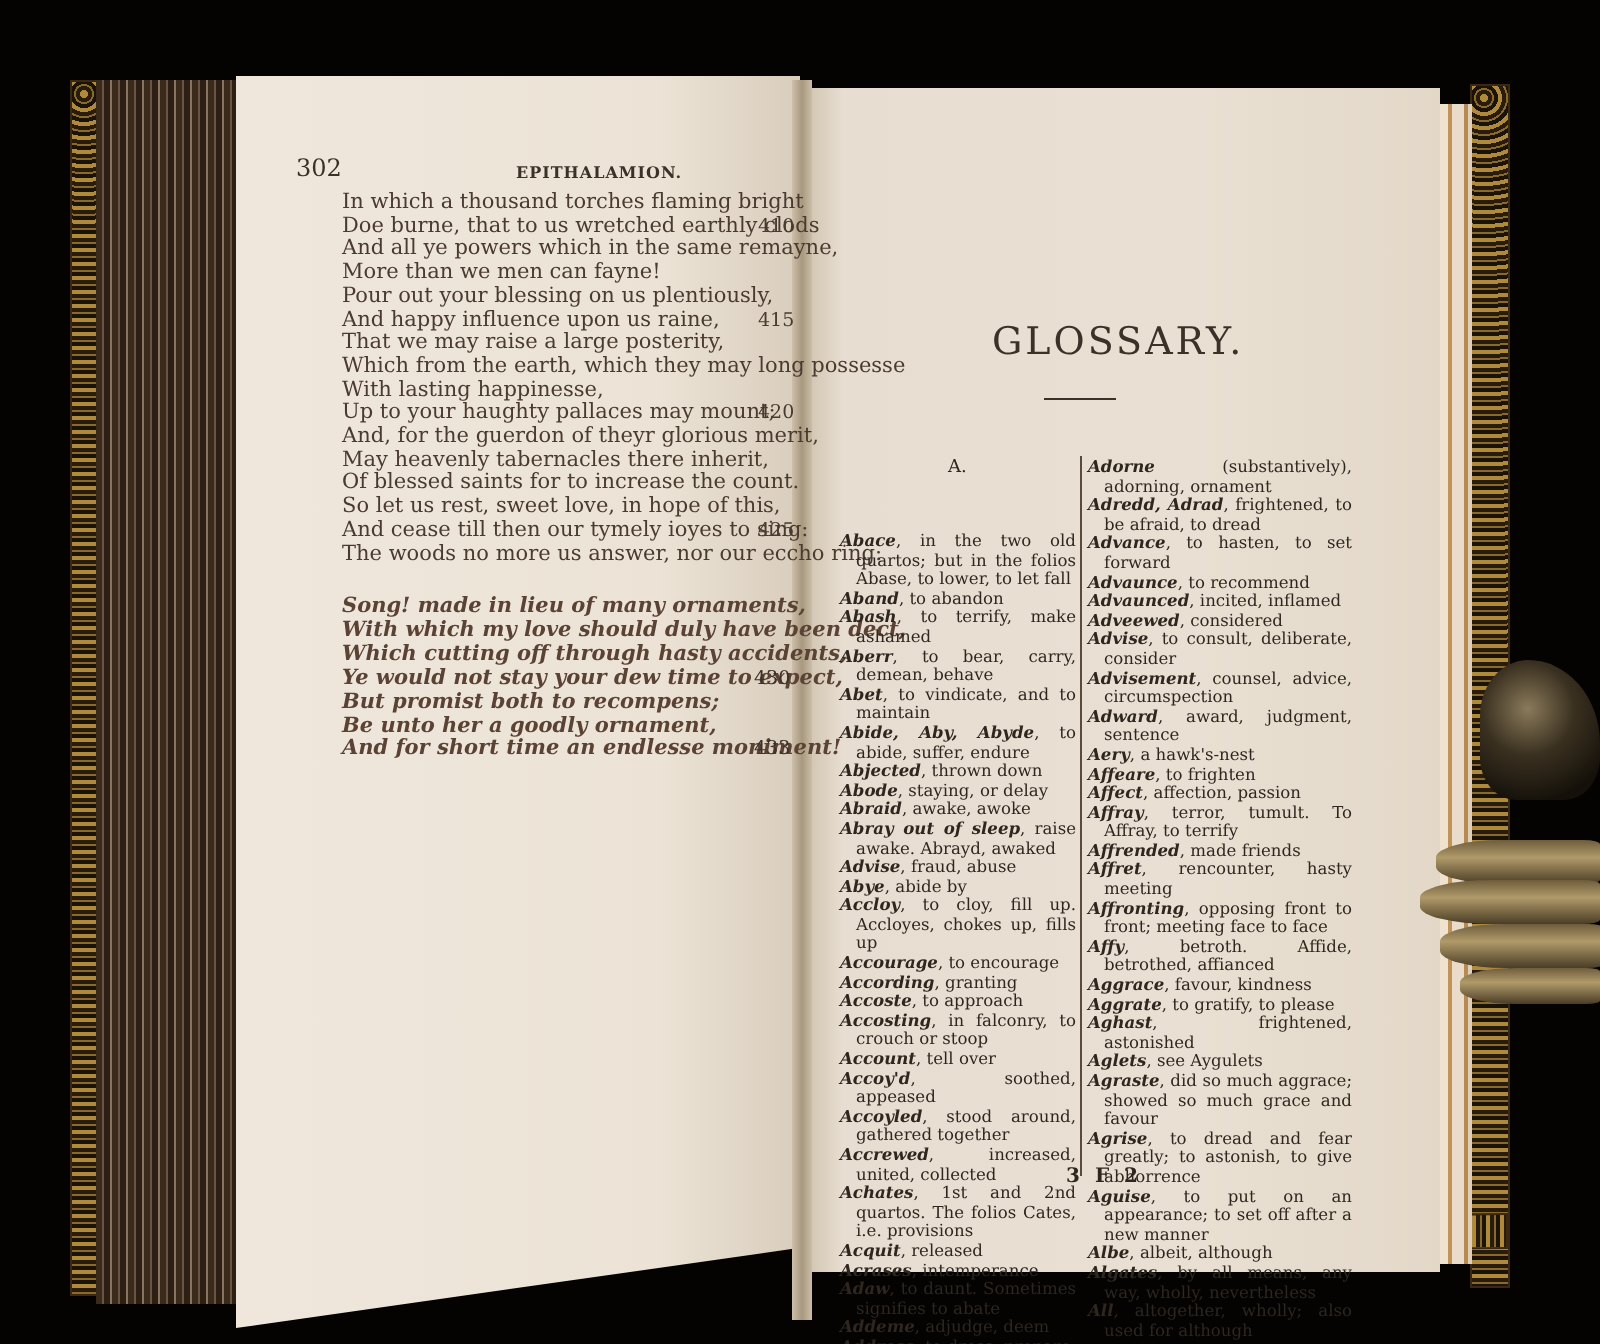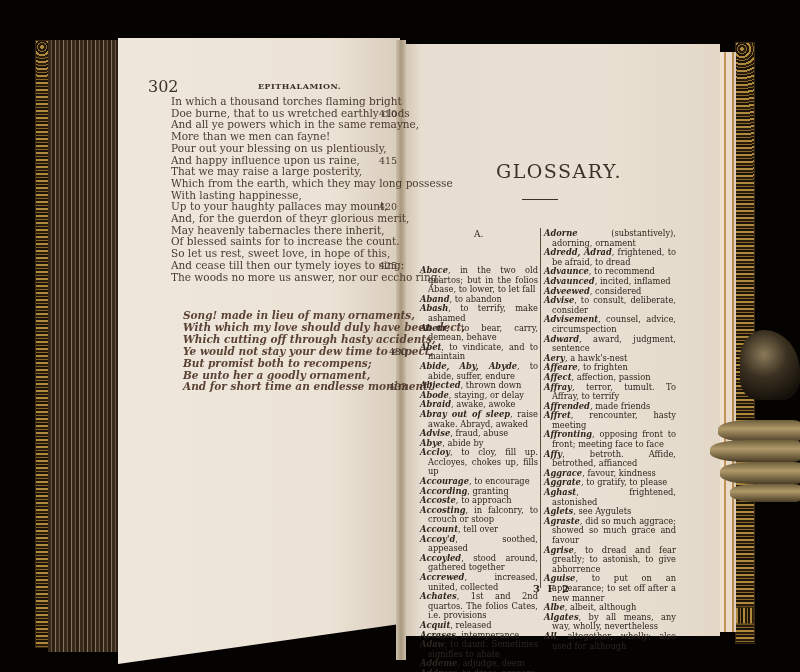--- a/index.html
+++ b/index.html
@@ -18,26 +18,26 @@
   .page-edges-right{position:absolute;left:718px;top:52px;width:18px;height:580px;
      background:linear-gradient(90deg,#c99a62 0 2px,#efe3d0 2px 6px,#c1925a 6px 8px,#e9dccb 8px 14px,#b88a52 14px 16px,#ddd0bd 16px 18px);}
   .page{position:absolute;background:linear-gradient(180deg,#ebe2d6 0%,#e9dfd2 60%,#e4d8c8 100%);}
   .page.left{left:118px;top:38px;width:282px;height:626px;
      background:linear-gradient(90deg,#efe7dc 0%,#ece3d6 75%,#d9cdbc 100%);
      clip-path:polygon(0 0,100% 0,100% 93.6%,0 100%);}
   .page.right{left:402px;top:44px;width:318px;height:592px;
      background:linear-gradient(90deg,#cfc2ae 0%,#e7ddd0 6%,#e9e0d3 60%,#e3d8c8 100%);}
   .gutter{position:absolute;left:396px;top:40px;width:10px;height:620px;background:linear-gradient(90deg,#cdbfa9,#a89880 50%,#cbbda7);}
   
-  .lp-num{position:absolute;left:148px;top:77px;font-size:16px;color:#3b3128;}
+  .lp-num{position:absolute;left:148px;top:77px;font-size:12px;color:#3b3128;}
   .lp-head{position:absolute;left:258px;top:81px;font-size:8px;letter-spacing:0.5px;color:#3b3128;font-weight:bold;}
   .poem{position:absolute;left:171px;top:96px;width:230px;font-size:10.5px;line-height:11.7px;color:#4a3a30;}
   .poem .line{white-space:nowrap;position:relative;}
   .poem .ln{position:absolute;left:208px;font-size:9.5px;}
-  .song{position:absolute;left:171px;top:310px;width:230px;font-size:10.5px;line-height:11.9px;color:#5a4234;font-style:italic;font-weight:bold;margin-left:12px;}
+  .song{position:absolute;left:171px;top:298px;width:230px;font-size:10.5px;line-height:11.9px;color:#5a4234;font-style:italic;font-weight:bold;}
   .song .line{white-space:nowrap;position:relative;}
   .song .ln{position:absolute;left:206px;font-style:normal;font-weight:normal;font-size:9.5px;color:#3b3128;}
   
   .gl-title{position:absolute;left:496px;top:160px;font-size:19px;letter-spacing:1.5px;color:#3b3128;}
   .gl-rule{position:absolute;left:522px;top:199px;width:36px;height:1px;background:#3b3128;}
   .col{position:absolute;font-size:8.3px;line-height:9.6px;color:#2e261f;}
   .col.a{left:420px;top:266px;width:118px;}
   .col.b{left:544px;top:229px;width:132px;}
   .col-sep{position:absolute;left:540px;top:228px;width:1px;height:360px;background:#5a4a3c;}
   .sec{position:absolute;left:474px;top:229px;font-size:9px;color:#2e261f;}
@@ -128,20 +128,21 @@
       <div class="entry"><i>Achates</i><span>, 1st and 2nd quartos. The folios Cates, i.e. provisions</span></div>
       <div class="entry"><i>Acquit</i><span>, released</span></div>
       <div class="entry"><i>Acrases</i><span>, intemperance</span></div>
       <div class="entry"><i>Adaw</i><span>, to daunt. Sometimes signifies to abate</span></div>
       <div class="entry"><i>Addeme</i><span>, adjudge, deem</span></div>
       <div class="entry"><i>Address</i><span>, to dress, prepare, order, make ready</span></div>
     </div>
   <div class="col b" id="colB">
       <div class="entry"><i>Adorne</i><span> (substantively), adorning, ornament</span></div>
       <div class="entry"><i>Adredd, Adrad</i><span>, frightened, to be afraid, to dread</span></div>
+      <div class="entry"><i>Advance</i><span>, to hasten, to set forward</span></div>
       <div class="entry"><i>Advaunce</i><span>, to recommend</span></div>
       <div class="entry"><i>Advaunced</i><span>, incited, inflamed</span></div>
       <div class="entry"><i>Adveewed</i><span>, considered</span></div>
       <div class="entry"><i>Advise</i><span>, to consult, deliberate, consider</span></div>
       <div class="entry"><i>Advisement</i><span>, counsel, advice, circumspection</span></div>
       <div class="entry"><i>Adward</i><span>, award, judgment, sentence</span></div>
       <div class="entry"><i>Aery</i><span>, a hawk's-nest</span></div>
       <div class="entry"><i>Affeare</i><span>, to frighten</span></div>
       <div class="entry"><i>Affect</i><span>, affection, passion</span></div>
       <div class="entry"><i>Affray</i><span>, terror, tumult. To Affray, to terrify</span></div>

